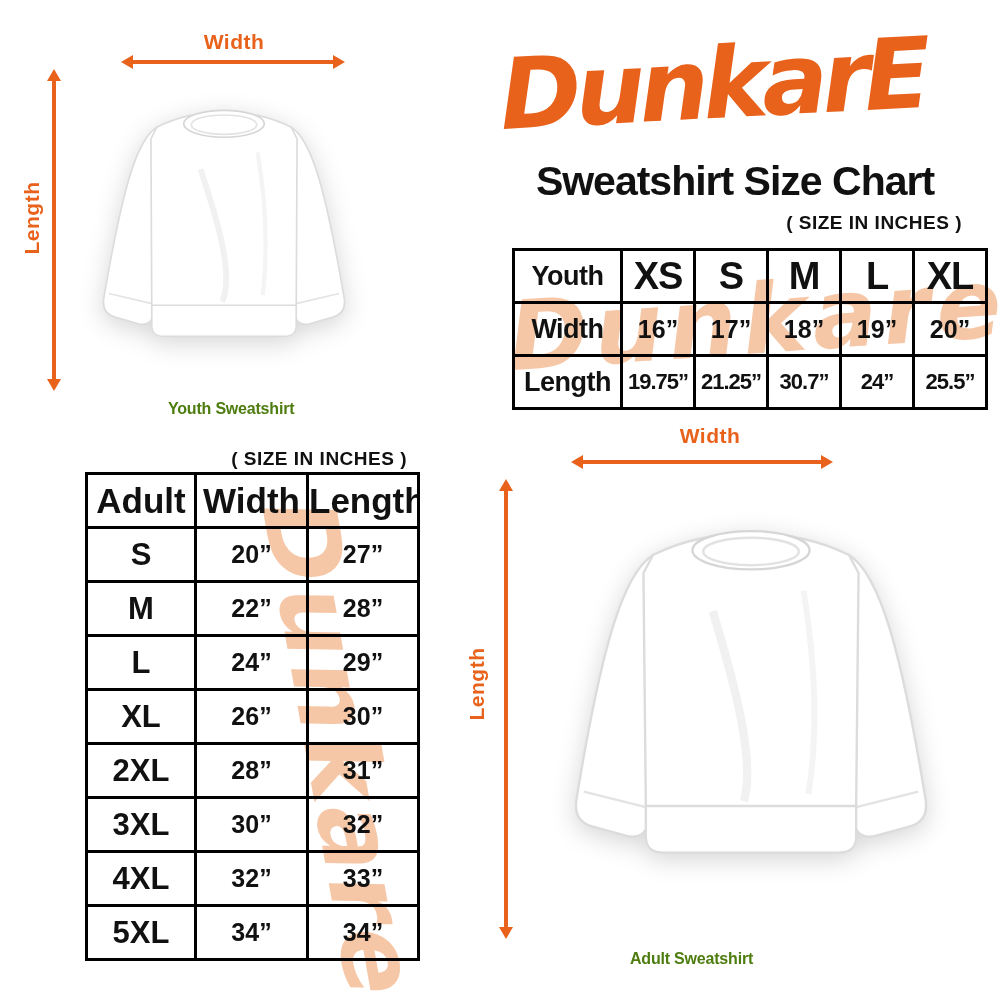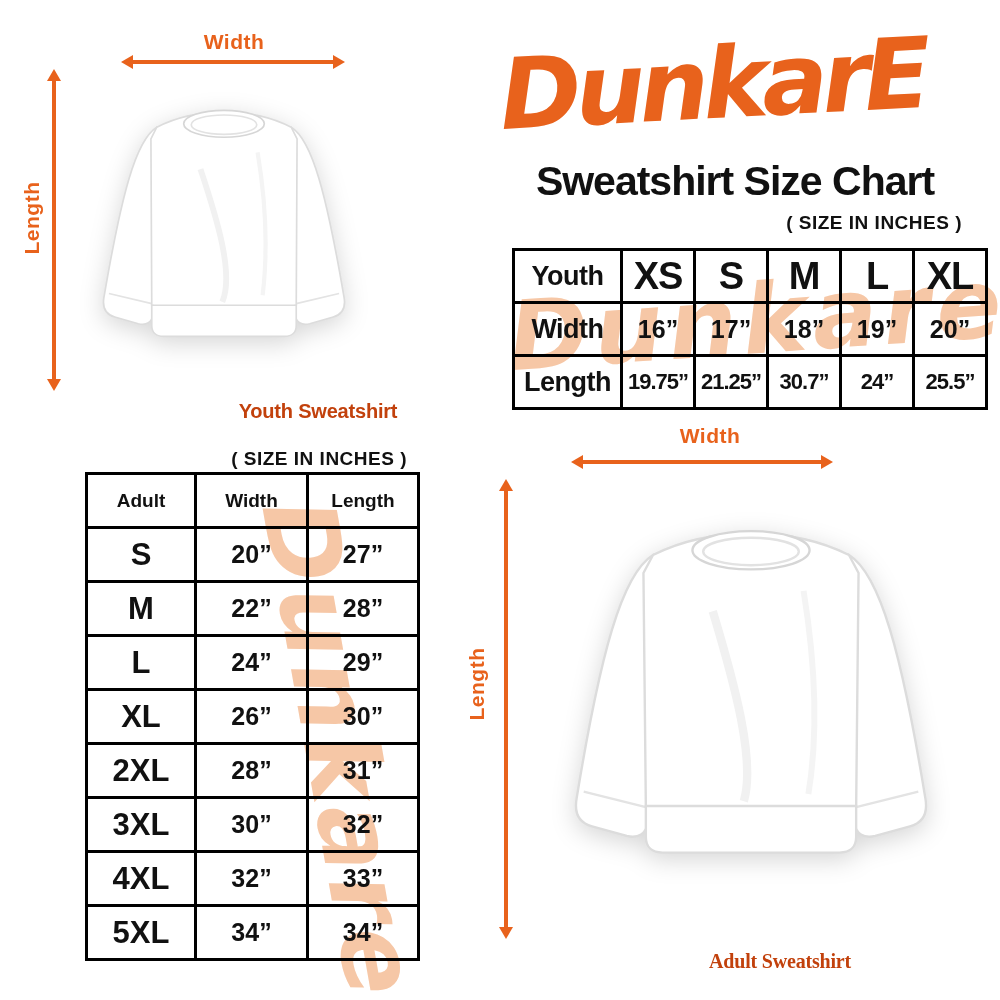--- a/index.html
+++ b/index.html
@@ -55,35 +55,35 @@
   .yt-val-s{font-size:22px;letter-spacing:-1px;}
 
   .adult-note{
     position:absolute;left:85px;top:448px;width:322px;
     text-align:right;font-size:19px;font-weight:bold;color:var(--ink);
     letter-spacing:0.5px;z-index:1;
   }
   .adult-table-wrap{position:absolute;left:85px;top:472px;z-index:1;}
   .adult-table{width:332px;}
   .adult-table td{height:54px;}
-  .at-head{font-size:19px;}
+  .at-head{font-size:35px;}
   .at-size{font-size:31px;}
   .at-val{font-size:25px;}
 
   
   .fig-label-h{
     position:absolute;text-align:center;font-size:21px;font-weight:bold;
     color:var(--accent);letter-spacing:0.5px;
   }
   .fig-label-v{
     position:absolute;width:120px;text-align:center;font-size:21px;font-weight:bold;
     color:var(--accent);letter-spacing:0.5px;transform:rotate(-90deg);
   }
   .fig-caption{
-    position:absolute;text-align:center;font-size:20px;font-weight:bold;color:#c2410c;
+    position:absolute;text-align:left;font-size:16px;font-weight:bold;color:#4d7c0f;
     letter-spacing:-0.2px;
   }
   .arrow-h{position:absolute;height:4px;background:currentColor;color:var(--accent);}
   .arrow-h::before{content:"";position:absolute;left:-11px;top:-5px;width:0;height:0;
     border-top:7px solid transparent;border-bottom:7px solid transparent;border-right:12px solid currentColor;}
   .arrow-h::after{content:"";position:absolute;right:-11px;top:-5px;width:0;height:0;
     border-top:7px solid transparent;border-bottom:7px solid transparent;border-left:12px solid currentColor;}
   .arrow-v{position:absolute;width:4px;background:currentColor;color:var(--accent);}
   .arrow-v::before{content:"";position:absolute;top:-11px;left:-5px;width:0;height:0;
     border-left:7px solid transparent;border-right:7px solid transparent;border-bottom:12px solid currentColor;}
@@ -246,15 +246,15 @@
 
     <path d="M168,105 C186,165 204,230 194,264" stroke="#f1f1f1" stroke-width="7" fill="none"></path>
     <path d="M244,88 C254,150 256,210 248,258" stroke="#f4f4f4" stroke-width="5" fill="none"></path>
 
     <path d="M112,268 L288,268 L288,294 C288,303 282,307 274,307 L126,307 C118,307 112,303 112,294 Z" fill="#ffffff" stroke="#dcdcdc" stroke-width="2"></path>
 
     <ellipse cx="200" cy="54" rx="49" ry="16" fill="#ffffff" stroke="#d6d6d6" stroke-width="2"></ellipse>
     <ellipse cx="200" cy="55" rx="40" ry="11.5" fill="#ffffff" stroke="#e2e2e2" stroke-width="2"></ellipse>
   </svg>
 
-  <div class="fig-caption" style="left:630px;top:950px;width:300px;font-family:Liberation Serif, serif;">Adult Sweatshirt</div>
+  <div class="fig-caption" style="left:630px;top:950px;width:300px;">Adult Sweatshirt</div>
 
 </div>
 
 </body></html>

